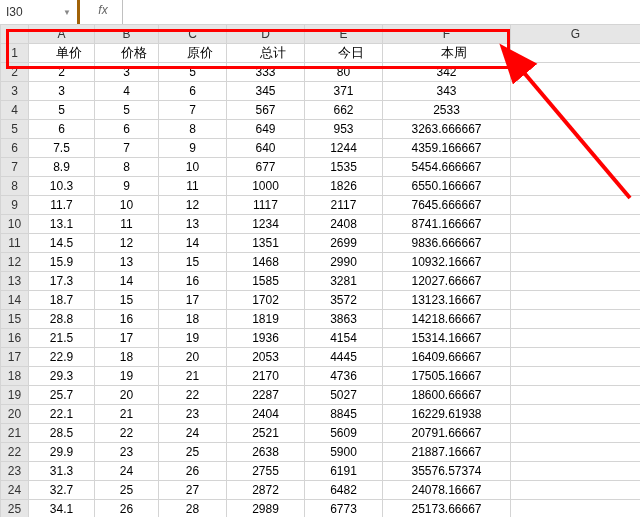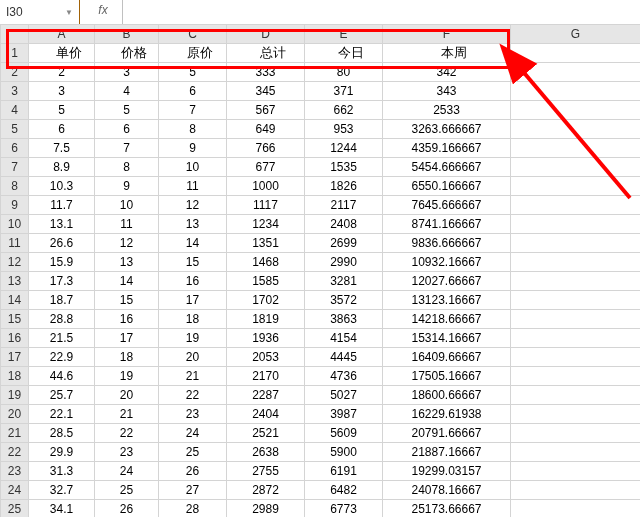--- a/index.html
+++ b/index.html
@@ -17,21 +17,21 @@
   
   .formula-bar {
     display: flex;
     align-items: center;
     height: 24px;
     border-bottom: 1px solid #c0c0c0;
     background: #ffffff;
   }
   .name-box {
     width: 80px;
-    border-right: 1px solid #a16207;
+    border-right: 3px solid #a16207;
     padding: 3px 6px;
     font-size: 12px;
     color: #333;
     display: flex;
     justify-content: space-between;
     align-items: center;
     height: 100%;
     box-sizing: border-box;
   }
   .name-box .dd {
@@ -214,21 +214,21 @@
           <td class="cell">649</td>
           <td class="cell">953</td>
           <td class="cell">3263.666667</td>
           <td class="cell"></td>
         </tr>
         <tr>
           <td class="rowhdr">6</td>
           <td class="cell">7.5</td>
           <td class="cell">7</td>
           <td class="cell">9</td>
-          <td class="cell">766</td>
+          <td class="cell">640</td>
           <td class="cell">1244</td>
           <td class="cell">4359.166667</td>
           <td class="cell"></td>
         </tr>
         <tr>
           <td class="rowhdr">7</td>
           <td class="cell">8.9</td>
           <td class="cell">8</td>
           <td class="cell">10</td>
           <td class="cell">677</td>
@@ -261,21 +261,21 @@
           <td class="cell">13.1</td>
           <td class="cell">11</td>
           <td class="cell">13</td>
           <td class="cell">1234</td>
           <td class="cell">2408</td>
           <td class="cell">8741.166667</td>
           <td class="cell"></td>
         </tr>
         <tr>
           <td class="rowhdr">11</td>
-          <td class="cell">26.6</td>
+          <td class="cell">14.5</td>
           <td class="cell">12</td>
           <td class="cell">14</td>
           <td class="cell">1351</td>
           <td class="cell">2699</td>
           <td class="cell">9836.666667</td>
           <td class="cell"></td>
         </tr>
         <tr>
           <td class="rowhdr">12</td>
           <td class="cell">15.9</td>
@@ -331,21 +331,21 @@
           <td class="cell">22.9</td>
           <td class="cell">18</td>
           <td class="cell">20</td>
           <td class="cell">2053</td>
           <td class="cell">4445</td>
           <td class="cell">16409.66667</td>
           <td class="cell"></td>
         </tr>
         <tr>
           <td class="rowhdr">18</td>
-          <td class="cell">44.6</td>
+          <td class="cell">29.3</td>
           <td class="cell">19</td>
           <td class="cell">21</td>
           <td class="cell">2170</td>
           <td class="cell">4736</td>
           <td class="cell">17505.16667</td>
           <td class="cell"></td>
         </tr>
         <tr>
           <td class="rowhdr">19</td>
           <td class="cell">25.7</td>
@@ -355,21 +355,21 @@
           <td class="cell">5027</td>
           <td class="cell">18600.66667</td>
           <td class="cell"></td>
         </tr>
         <tr>
           <td class="rowhdr">20</td>
           <td class="cell">22.1</td>
           <td class="cell">21</td>
           <td class="cell">23</td>
           <td class="cell">2404</td>
-          <td class="cell">3987</td>
+          <td class="cell">8845</td>
           <td class="cell">16229.61938</td>
           <td class="cell"></td>
         </tr>
         <tr>
           <td class="rowhdr">21</td>
           <td class="cell">28.5</td>
           <td class="cell">22</td>
           <td class="cell">24</td>
           <td class="cell">2521</td>
           <td class="cell">5609</td>
@@ -386,21 +386,21 @@
           <td class="cell">21887.16667</td>
           <td class="cell"></td>
         </tr>
         <tr>
           <td class="rowhdr">23</td>
           <td class="cell">31.3</td>
           <td class="cell">24</td>
           <td class="cell">26</td>
           <td class="cell">2755</td>
           <td class="cell">6191</td>
-          <td class="cell">19299.03157</td>
+          <td class="cell">35576.57374</td>
           <td class="cell"></td>
         </tr>
         <tr>
           <td class="rowhdr">24</td>
           <td class="cell">32.7</td>
           <td class="cell">25</td>
           <td class="cell">27</td>
           <td class="cell">2872</td>
           <td class="cell">6482</td>
           <td class="cell">24078.16667</td>

